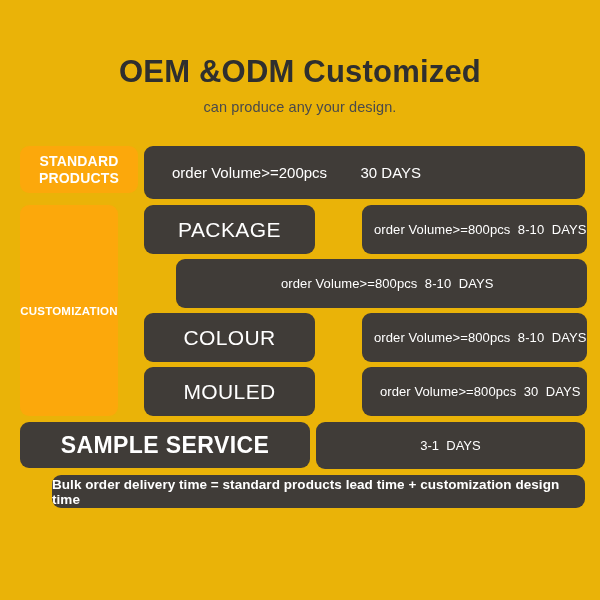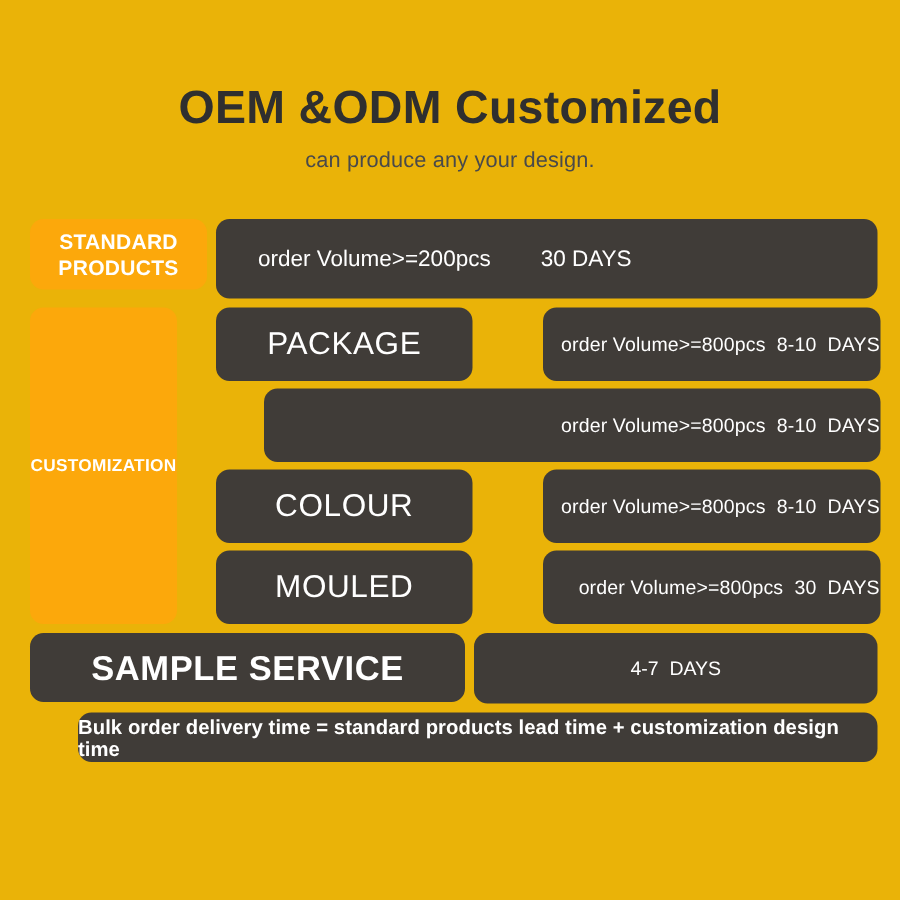--- a/index.html
+++ b/index.html
@@ -131,21 +131,21 @@
     justify-content: center;
     font-size: 21px;
     font-weight: normal;
     letter-spacing: 0.4px;
     margin-right: 15px;
   }
 
   
   .col-right {
     flex: 1;
-    justify-content: flex-end;
+    justify-content: center;
     padding-left: 12px;
     font-size: 13px;
     font-weight: normal;
     letter-spacing: 0.1px;
     white-space: pre;
     margin-left: 32px;
   }
 
   
   .row-standard { height: 53px; }
@@ -258,21 +258,21 @@
         </div>
 
       </div>
     </div>
 
     <div class="row row-sample">
       <div class="cell cell-dark sample-label">
         <span>SAMPLE SERVICE</span>
       </div>
       <div class="cell cell-dark sample-days">
-        <span>4-7  DAYS</span>
+        <span>3-1  DAYS</span>
       </div>
     </div>
 
     <div class="row row-note">
       <div class="cell cell-dark note">
         <span>Bulk order delivery time = standard products lead time + customization design time</span>
       </div>
     </div>
 
   </div>

